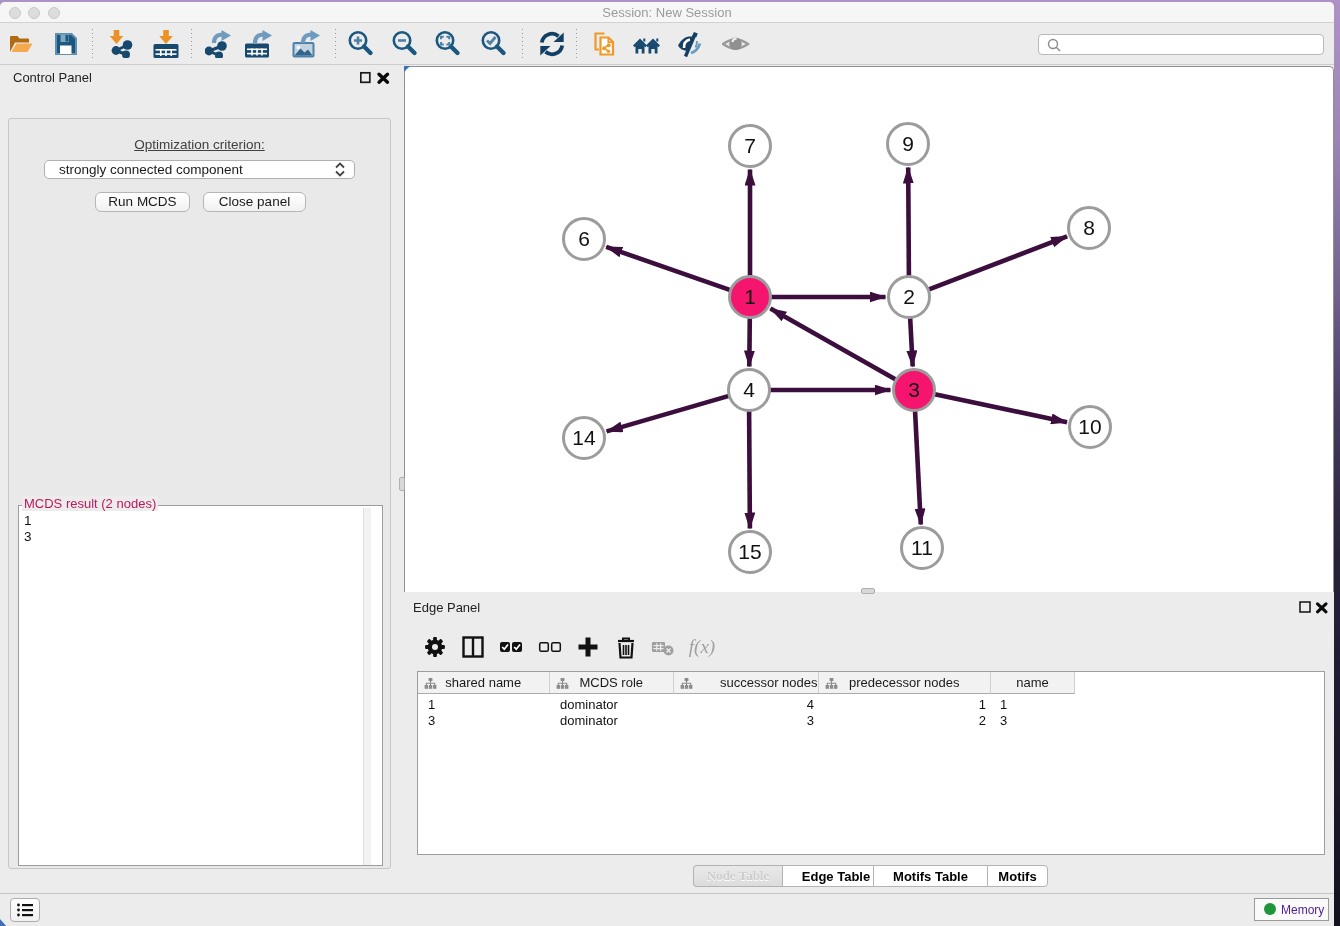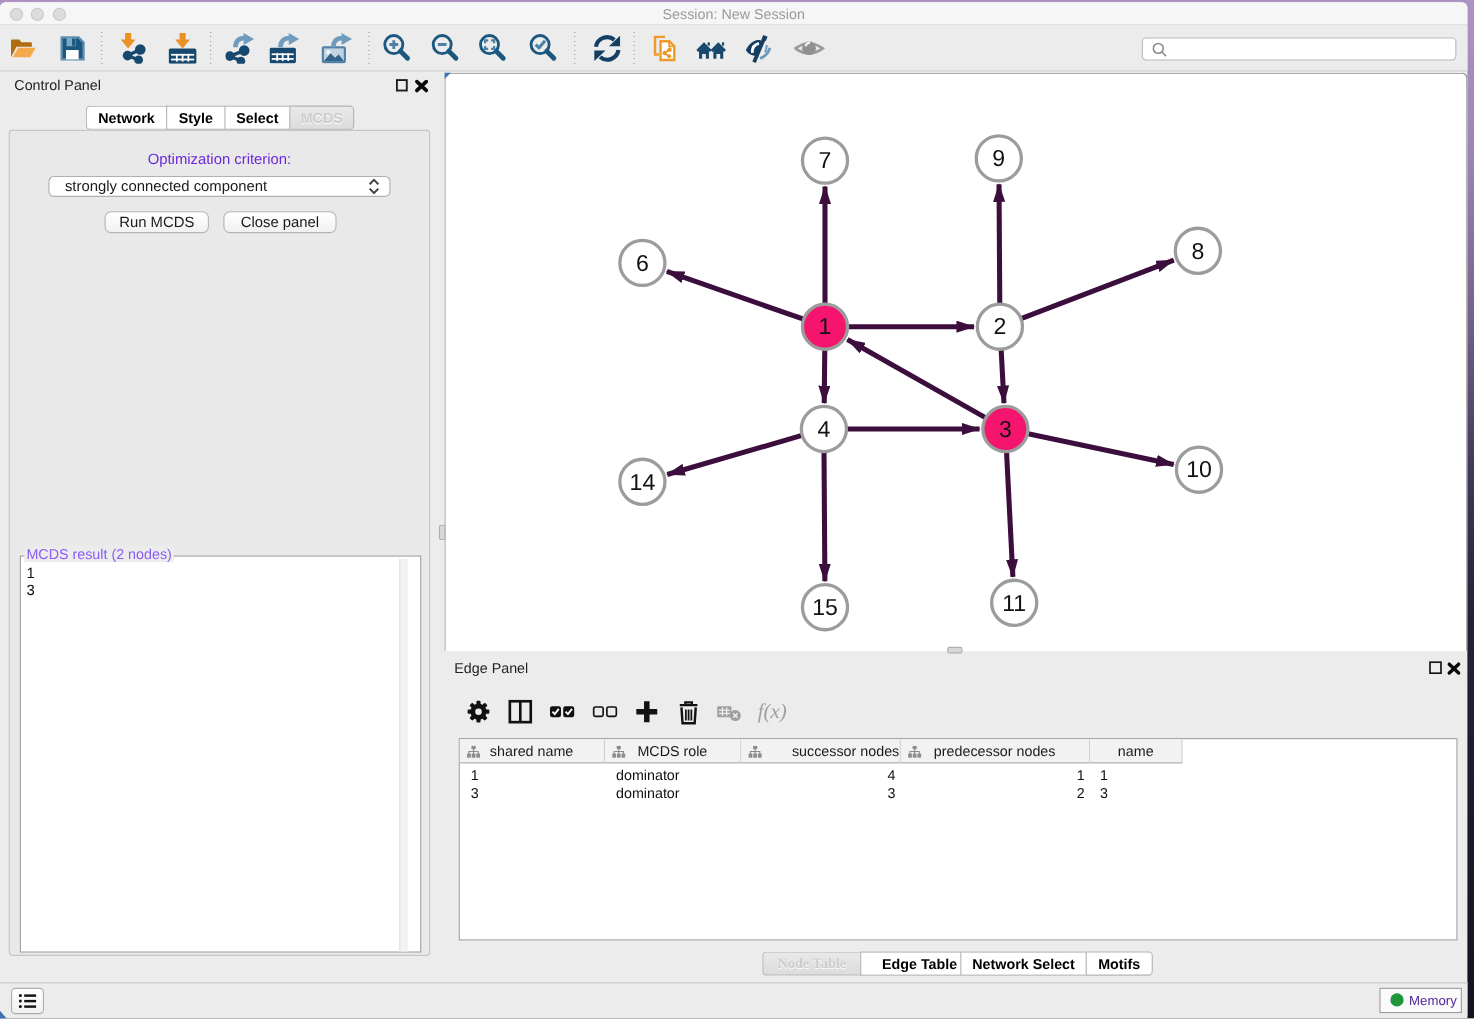--- a/index.html
+++ b/index.html
@@ -33,30 +33,30 @@
   .tabs1 { position:absolute; top:94px; left:78px; height:22px; display:flex; font-size:13.5px; }
   .tab { border:1px solid #b3b3b3; border-right:none; background:#fff; color:#000;
          display:flex; align-items:center; justify-content:center; font-weight:bold; font-size:13px; }
   .tab.first { border-radius:4px 0 0 4px; }
   .tab.sel { background:linear-gradient(#e9e9e9,#dcdcdc); color:#cdcdcd;
              text-shadow:0 1px 0 #fff; border-radius:0 4px 4px 0;
              border-right:1px solid #b3b3b3; }
   .cp-inner { position:absolute; left:8px; top:116px; width:383px; height:751px;
               background:#e9e9e9; border:1px solid #c6c6c6; border-radius:3px; }
   .opt-label { position:absolute; left:0; top:135px; width:399px; text-align:center;
-               font-size:13.5px; color:#6d28d9; }
+               font-size:13.5px; color:#404040;text-decoration:underline; }
   .dropdown { position:absolute; left:44px; top:158px; width:311px; height:19px;
               background:#fff; border:1px solid #b0b0b0; border-radius:5px;
               font-size:13.5px; color:#1a1a1a; line-height:17px; padding-left:14px; }
   .btn { position:absolute; top:190px; height:20px; background:linear-gradient(#ffffff,#f1f1f1);
          border:1px solid #b6b6b6; border-radius:6px; font-size:13.5px; color:#1a1a1a;
          text-align:center; line-height:18px; }
   .fieldset { position:absolute; left:18px; top:503px; width:365px; height:361px;
               background:#fff; border:1px solid #9d9d9d; }
-  .fs-legend { position:absolute; left:22px; top:494px; font-size:13px; color:#8b5cf6;
+  .fs-legend { position:absolute; left:22px; top:494px; font-size:13px; color:#be185d;
                background:#ececec; padding:0 2px; }
   .fs-scroll { position:absolute; right:11px; top:2px; width:8px; height:357px;
                background:#f2f2f2; border-left:1px solid #e0e0e0; }
 
   
   .netwin { position:absolute; left:404px; top:64px; width:930px; height:526px;
             border:1px solid #8f8f8f; border-bottom:none; border-radius:5px 5px 0 0; background:#fff; }
   .netbar { position:absolute; left:0; top:0; width:100%; height:20px;
             background:linear-gradient(#f5f5f5,#d9d9d9); border-bottom:1px solid #9f9f9f;
             border-radius:5px 5px 0 0; }
@@ -232,26 +232,20 @@
           <line x1="11.5" y1="11.5" x2="15" y2="15" stroke="#8a8a8a" stroke-width="1.4"></line>
         </svg>
       </div>
     </div>
 
     <div class="ctrl-title">Control Panel</div>
     <svg class="cp-icons" style="left:360px;top:69px;" width="30" height="14" viewBox="0 0 30 14">
       <rect x="0.8" y="1.8" width="9" height="9.5" fill="none" stroke="#1a1a1a" stroke-width="1.7"></rect>
       <path d="M19,3.2 L27.5,11.2 M27.5,3.2 L19,11.2" stroke="#0a0a0a" stroke-width="3.4" stroke-linecap="round"></path>
     </svg>
-    <div class="tabs1">
-      <div class="tab first" style="width:73px;">Network</div>
-      <div class="tab" style="width:53px;">Style</div>
-      <div class="tab" style="width:59px;">Select</div>
-      <div class="tab sel" style="width:59px;">MCDS</div>
-    </div>
     <div class="cp-inner"></div>
     <div class="opt-label">Optimization criterion:</div>
     <div class="dropdown">strongly connected component
       <svg width="12" height="15" viewBox="0 0 12 15" style="position:absolute;right:8px;top:1px;">
         <path d="M2 5.5 L6 1.5 L10 5.5" fill="none" stroke="#444" stroke-width="1.8"></path>
         <path d="M2 9.5 L6 13.5 L10 9.5" fill="none" stroke="#444" stroke-width="1.8"></path>
       </svg>
     </div>
     <div class="btn" style="left:95px; width:95px;">Run MCDS</div>
     <div class="btn" style="left:203px; width:103px;">Close panel</div>
@@ -414,21 +408,21 @@
       <div class="trow" style="left:10px; top:41px;">3</div>
       <div class="trow" style="left:142px; top:41px;">dominator</div>
       <div class="trow" style="left:256px; top:41px; width:140px; text-align:right;">3</div>
       <div class="trow" style="left:400px; top:41px; width:168px; text-align:right;">2</div>
       <div class="trow" style="left:582px; top:41px;">3</div>
     </div>
 
     <div class="tabs2">
       <div class="tab sel" style="width:89px; border-radius:4px 0 0 4px; border-right:none;font-family:Liberation Serif, serif;">Node Table</div>
       <div class="tab" style="width:91px;padding-left:16px;">Edge Table</div>
-      <div class="tab" style="width:114px;">Network Select</div>
+      <div class="tab" style="width:114px;">Motifs Table</div>
       <div class="tab" style="width:61px; border-right:1px solid #b3b3b3; border-radius:0 4px 4px 0;">Motifs</div>
     </div>
 
     <div class="statusbar">
       <div style="position:absolute;left:10px;top:4px;width:30px;height:24px;background:linear-gradient(#fff,#f0f0f0);border:1px solid #adadad;border-radius:4px;">
         <svg width="16" height="14" viewBox="0 0 16 14" style="position:absolute;left:6px;top:4px;">
           <circle cx="1.5" cy="2" r="1.4" fill="#111"></circle>
             <rect x="5" y="1" width="11" height="2.2" fill="#111"></rect>
           <circle cx="1.5" cy="7" r="1.4" fill="#111"></circle>
             <rect x="5" y="6" width="11" height="2.2" fill="#111"></rect>

